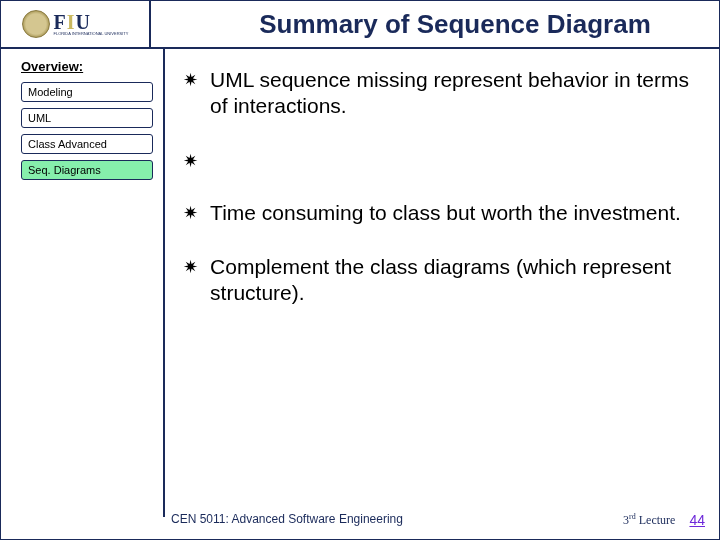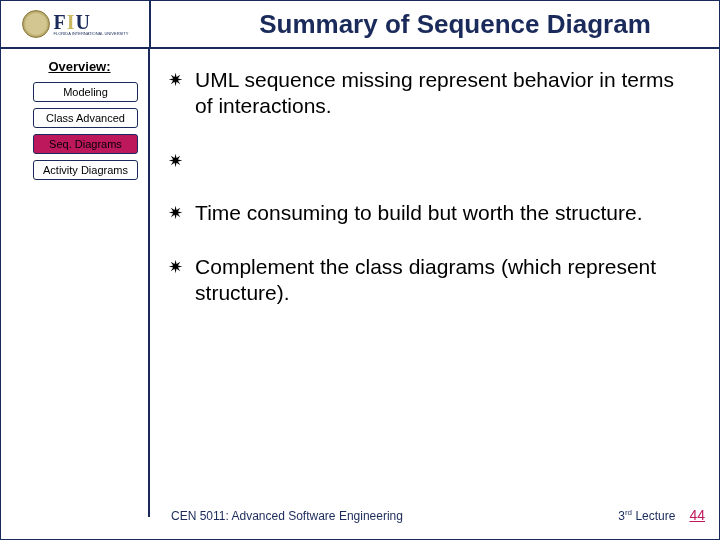--- a/index.html
+++ b/index.html
@@ -65,46 +65,44 @@
     font-size: 26px;
     color: #1a2a5a;
     font-weight: bold;
     padding-left: 40px;
   }
   .body {
     display: flex;
     height: calc(100% - 48px - 22px);
   }
   .sidebar {
-    width: 149px;
+    width: 164px;
     border-right: 2px solid #1a2a5a;
     padding: 10px 10px 0 20px;
-    text-align: center;
   }
   .overview-label {
     font-family: Arial, sans-serif;
     font-size: 13px;
     font-weight: bold;
     color: #000;
     text-decoration: underline;
     margin-bottom: 8px;
   }
   .nav-item {
     border: 1px solid #1a2a5a;
     border-radius: 3px;
     padding: 3px 6px;
     margin-bottom: 6px;
     font-size: 11px;
     color: #000;
     background: #fff;
     cursor: pointer;
-    margin-left: 12px;
   }
   .nav-item.active {
-    background: #be185d;
+    background: #86efac;
   }
   .content {
     flex: 1;
     padding: 18px 24px 10px 10px;
   }
   .bullet-list {
     list-style: none;
   }
   .bullet-item {
     display: flex;
@@ -118,40 +116,41 @@
     user-select: none;
   }
   .bullet-text {
     font-family: Arial, sans-serif;
     font-size: 21px;
     color: #000;
     line-height: 1.25;
   }
   .footer {
     position: absolute;
-    bottom: 16px;
+    bottom: 5px;
     left: 0;
     right: 0;
     height: 22px;
     display: flex;
-    align-items: flex-end;
+    align-items: flex-start;
     font-size: 12px;
     color: #1a2a5a;
   }
   .footer-left {
     margin-left: 170px;
   }
   .footer-right {
     margin-left: auto;
     margin-right: 14px;
+    font-family: Liberation Serif, serif;
   }
   .footer-right sup { font-size: 8px; }
   .footer-page {
     margin-right: 14px;
-    color: #be185d;
+    color: #6d28d9;
     font-size: 14px;
     text-decoration: underline;
   }
 </style>
 </head>
 <body>
 
 <div class="header">
   <div class="logo-box">
     <div class="logo">
@@ -167,37 +166,37 @@
     </div>
   </div>
   <div class="title">Summary of Sequence Diagram</div>
 </div>
 
 <div class="body">
   <div class="sidebar">
     <div class="overview-label">Overview:</div>
     <div id="nav-container">
         <div class="nav-item">Modeling</div>
+        <div class="nav-item">UML</div>
         <div class="nav-item">Class Advanced</div>
         <div class="nav-item active">Seq. Diagrams</div>
-        <div class="nav-item">Activity Diagrams</div>
       </div>
   </div>
   <div class="content">
     <ul class="bullet-list" id="bullet-container">
         <li class="bullet-item">
           <span class="bullet-mark">✷</span>
           <span class="bullet-text">UML sequence missing represent behavior in terms of interactions.</span>
         </li>
         <li class="bullet-item">
           <span class="bullet-mark">✷</span>
         </li>
         <li class="bullet-item">
           <span class="bullet-mark">✷</span>
-          <span class="bullet-text">Time consuming to build but worth the structure.</span>
+          <span class="bullet-text">Time consuming to class but worth the investment.</span>
         </li>
         <li class="bullet-item">
           <span class="bullet-mark">✷</span>
           <span class="bullet-text">Complement the class diagrams (which represent structure).</span>
         </li>
       </ul>
   </div>
 </div>
 
 <div class="footer">

